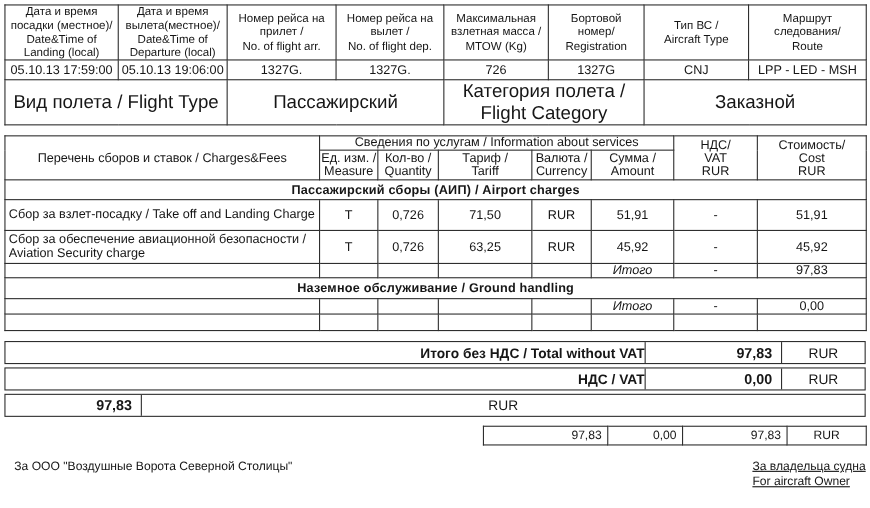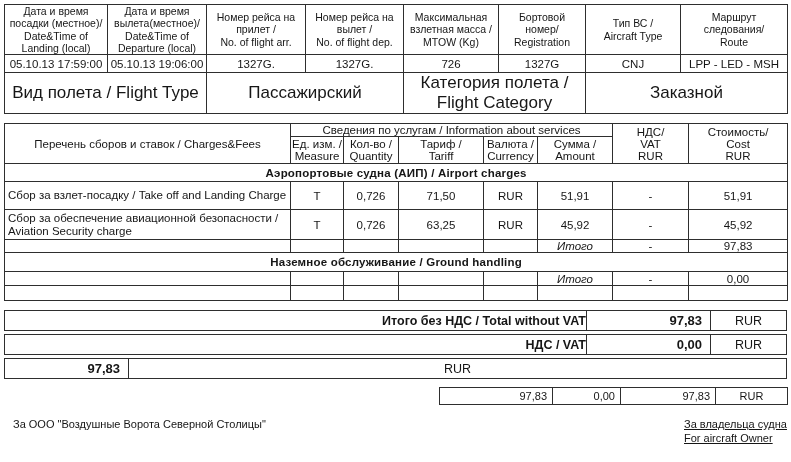--- a/index.html
+++ b/index.html
@@ -147,21 +147,21 @@
 Quantity</td>
         <td class="c-head pre sub">Тариф /
 Tariff</td>
         <td class="c-head pre sub">Валюта /
 Currency</td>
         <td class="c-head pre sub">Сумма /
 Amount</td>
       </tr>
 
       <tr>
-        <td colspan="8" class="section-title">Аэропортовые судна (АИП) / Airport charges</td>
+        <td colspan="8" class="section-title">Пассажирский сборы (АИП) / Airport charges</td>
       </tr>
       <tr class="row-main">
         <td class="name-cell">Сбор за взлет-посадку / Take off and Landing Charge</td>
         <td>Т</td>
         <td>0,726</td>
         <td>71,50</td>
         <td>RUR</td>
         <td>51,91</td>
         <td>-</td>
         <td>51,91</td>

